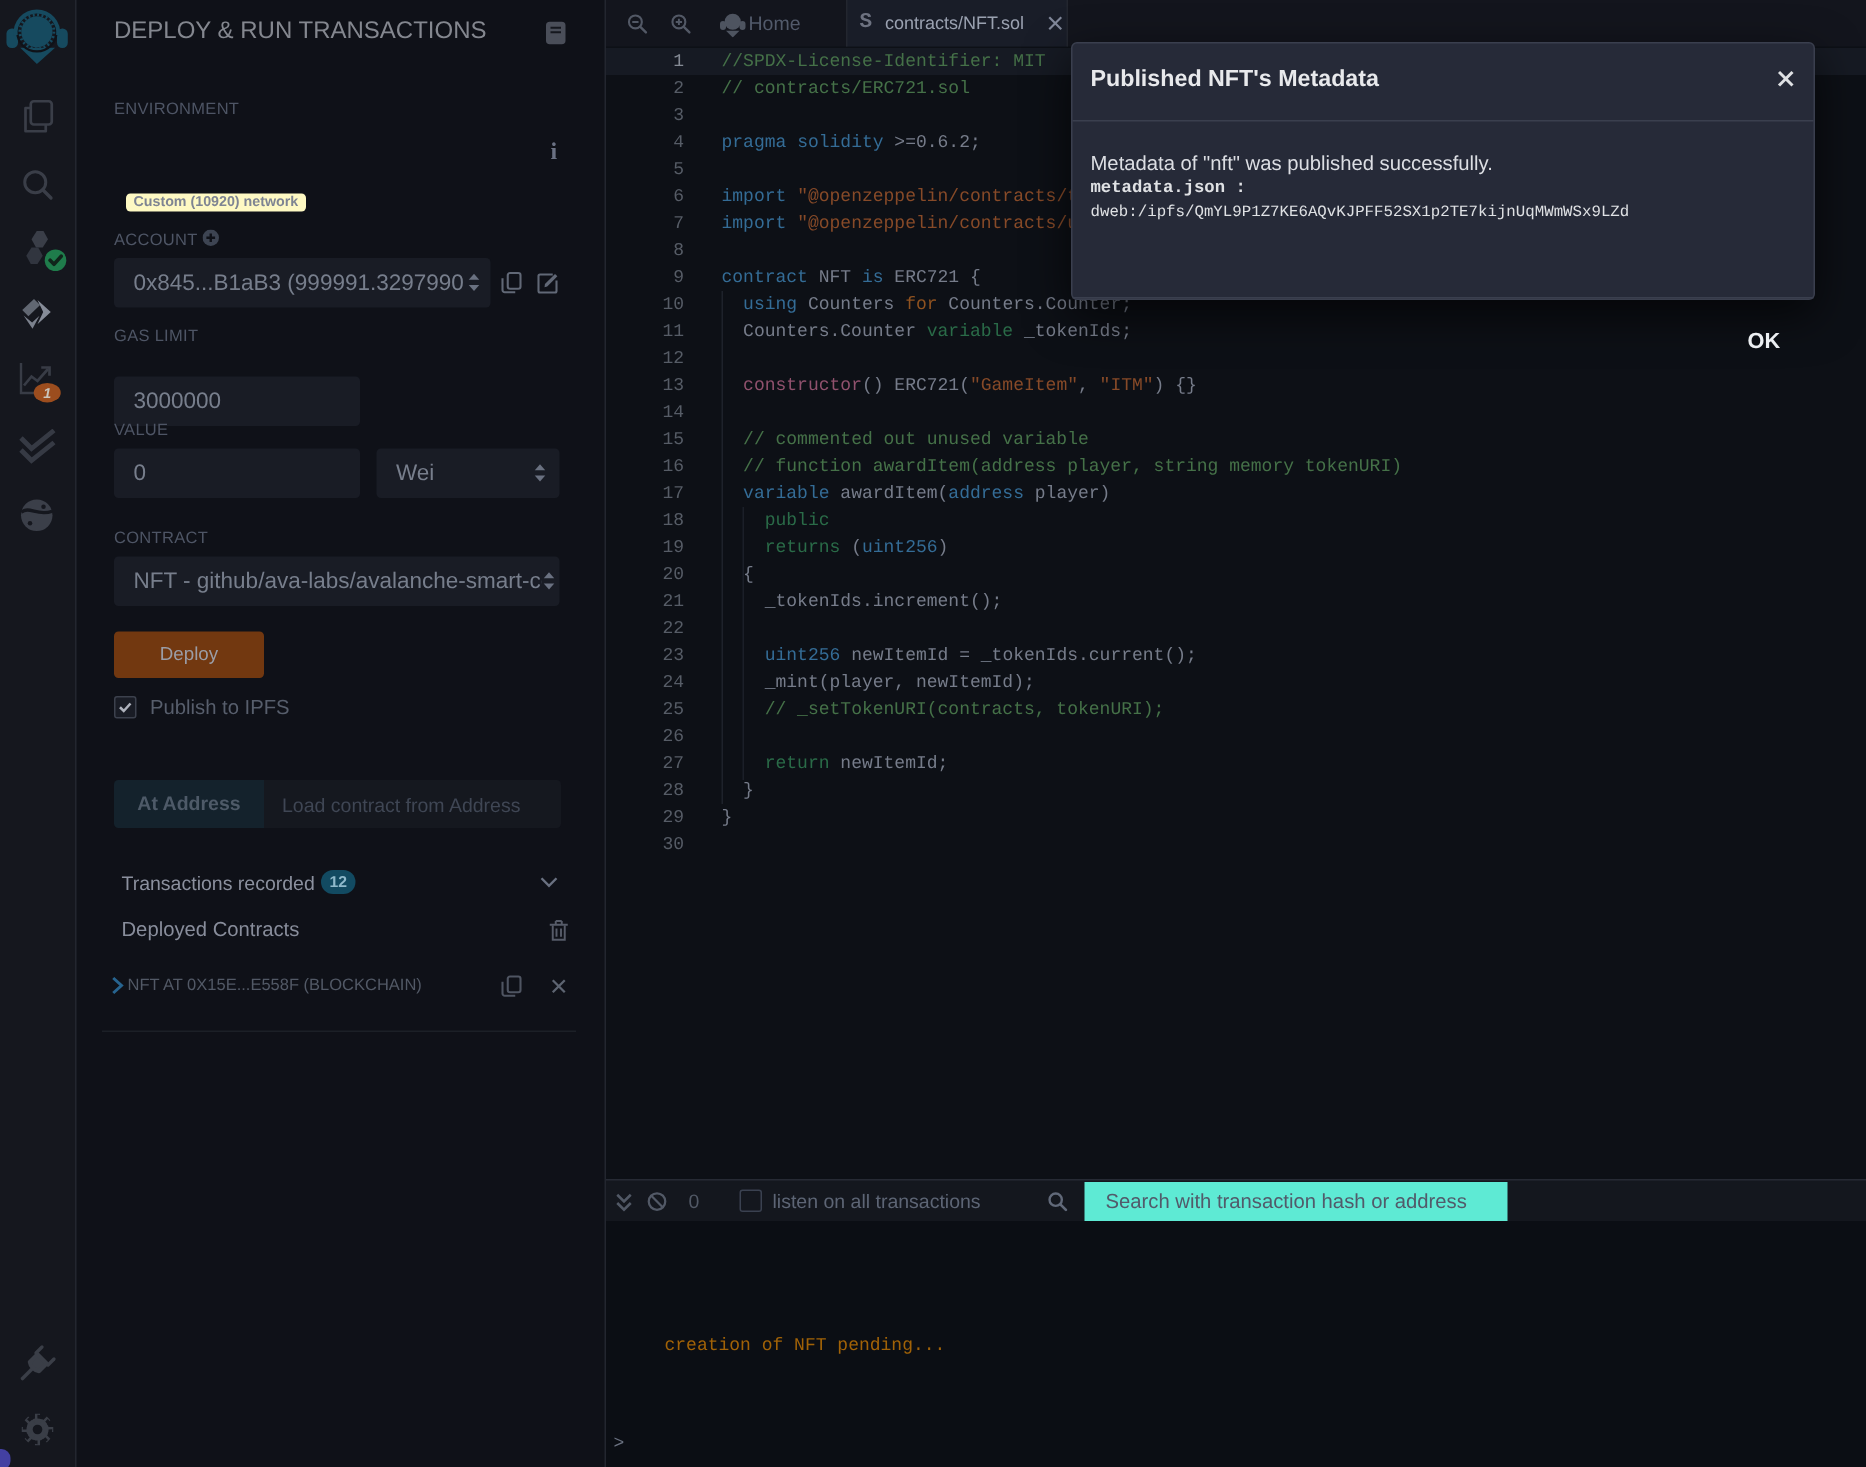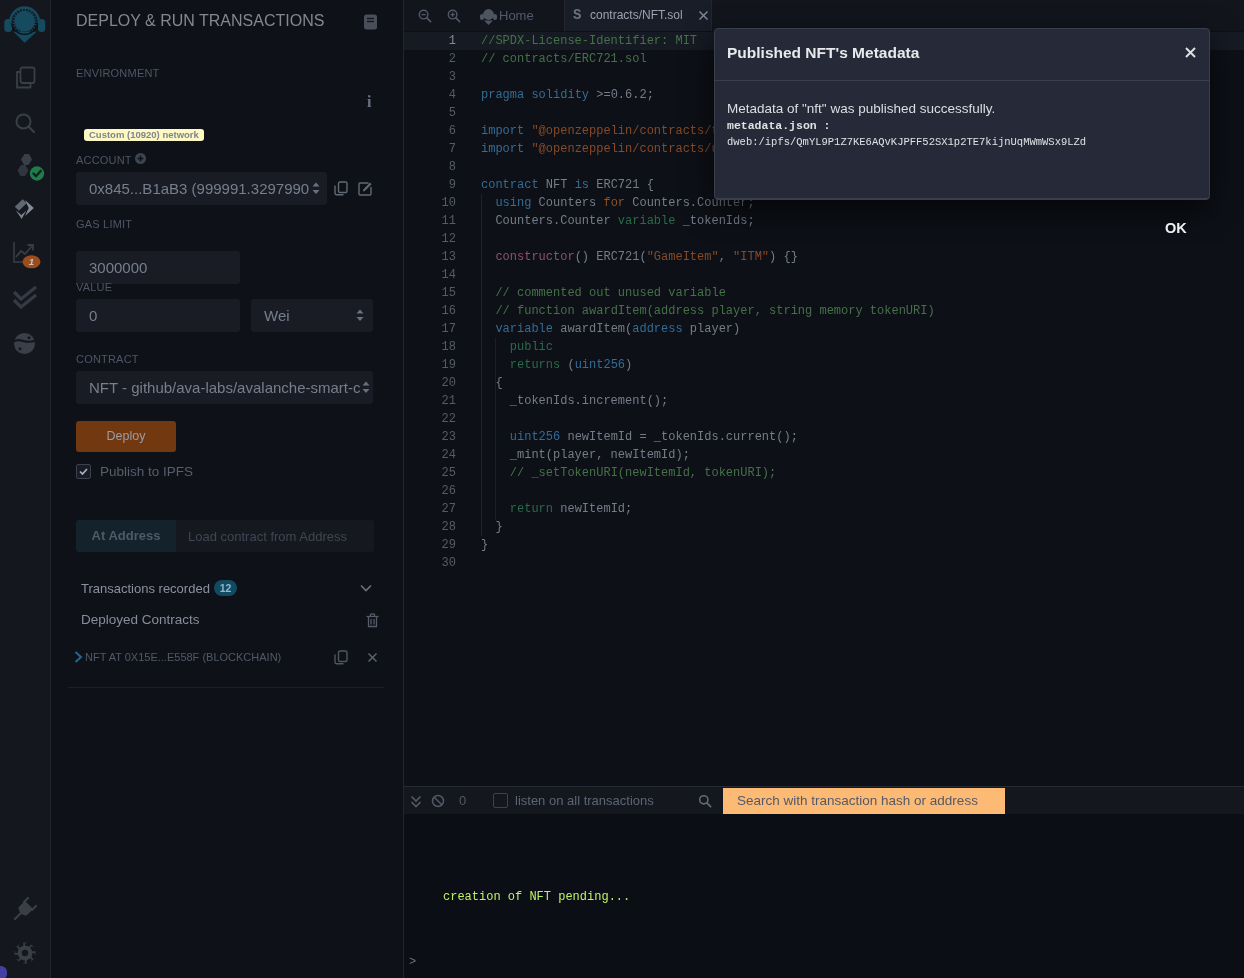--- a/index.html
+++ b/index.html
@@ -82,21 +82,21 @@
   <span class="c">// commented out unused variable</span>
   <span class="c">// function awardItem(address player, string memory tokenURI)</span>
   <span class="k">variable</span> awardItem(<span class="k">address</span> player)
     <span class="g">public</span>
     <span class="g">returns</span> (<span class="k">uint256</span>)
   {
     _tokenIds.increment();
 
     <span class="k">uint256</span> newItemId = _tokenIds.current();
     _mint(player, newItemId);
-    <span class="c">// _setTokenURI(newItemId, tokenURI);</span>
+    <span class="c">// _setTokenURI(contracts, tokenURI);</span>
 
     <span class="g">return</span> newItemId;
   }
 }</pre>
   </div>
   <div id="tabbar" class="abs">
 
     <svg class="abs" style="left:14px;top:9px" width="14" height="14" viewBox="0 0 14 14">
       <circle cx="5.6" cy="5.6" r="4.3" fill="none" stroke="#525865" stroke-width="1.4"></circle>
       <line x1="8.9" y1="8.9" x2="12.6" y2="12.6" stroke="#525865" stroke-width="1.6" stroke-linecap="round"></line>
@@ -142,26 +142,26 @@
       <circle cx="7" cy="7" r="5.5" fill="none" stroke="#525966" stroke-width="1.5"></circle>
       <line x1="3.2" y1="3.2" x2="10.8" y2="10.8" stroke="#525966" stroke-width="1.5"></line>
     </svg>
     <div class="abs" style="left:55px;top:6px;font-size:13px;color:#525966;">0</div>
     <div class="abs" style="left:89px;top:6px;width:15px;height:15px;border:1px solid #3a4150;border-radius:2px;box-sizing:border-box;"></div>
     <div class="abs" style="left:111px;top:6px;font-size:13px;color:#5d6575;">listen on all transactions</div>
     <svg class="abs" style="left:294px;top:7px" width="14" height="14" viewBox="0 0 14 14">
       <circle cx="5.8" cy="5.8" r="4.1" fill="none" stroke="#616979" stroke-width="1.6"></circle>
       <line x1="8.9" y1="8.9" x2="12.6" y2="12.6" stroke="#616979" stroke-width="1.8" stroke-linecap="round"></line>
     </svg>
-    <div class="abs" style="left:319px;top:1px;width:282px;height:26px;background:#fdba74;">
+    <div class="abs" style="left:319px;top:1px;width:282px;height:26px;background:#5eead4;">
       <div class="abs" style="left:14px;top:5px;font-size:13.5px;color:#525a6a;">Search with transaction hash or address</div>
     </div>
   </div>
   <div id="termbody" class="abs">
-    <pre class="abs" style="left:39px;top:76px;font-size:12px;color:#bef264;">creation of NFT pending...</pre>
+    <pre class="abs" style="left:39px;top:76px;font-size:12px;color:#a16207;">creation of NFT pending...</pre>
     <pre class="abs" style="left:5px;top:141px;font-size:12px;color:#6a7180;">&gt;</pre>
   </div>
   <div id="panel" class="abs">
     <div class="abs" style="left:25px;top:12px;font-size:16px;color:#84878f;">DEPLOY &amp; RUN TRANSACTIONS</div>
 
     <svg class="abs" style="left:312px;top:14px" width="15" height="16" viewBox="0 0 15 16">
       <rect x="1" y="0.5" width="13" height="15" rx="2.5" fill="#4a4e59"></rect>
       <line x1="4" y1="4.5" x2="11" y2="4.5" stroke="#15171e" stroke-width="1.4"></line>
       <line x1="4" y1="7.5" x2="11" y2="7.5" stroke="#15171e" stroke-width="1.4"></line>
     </svg>

